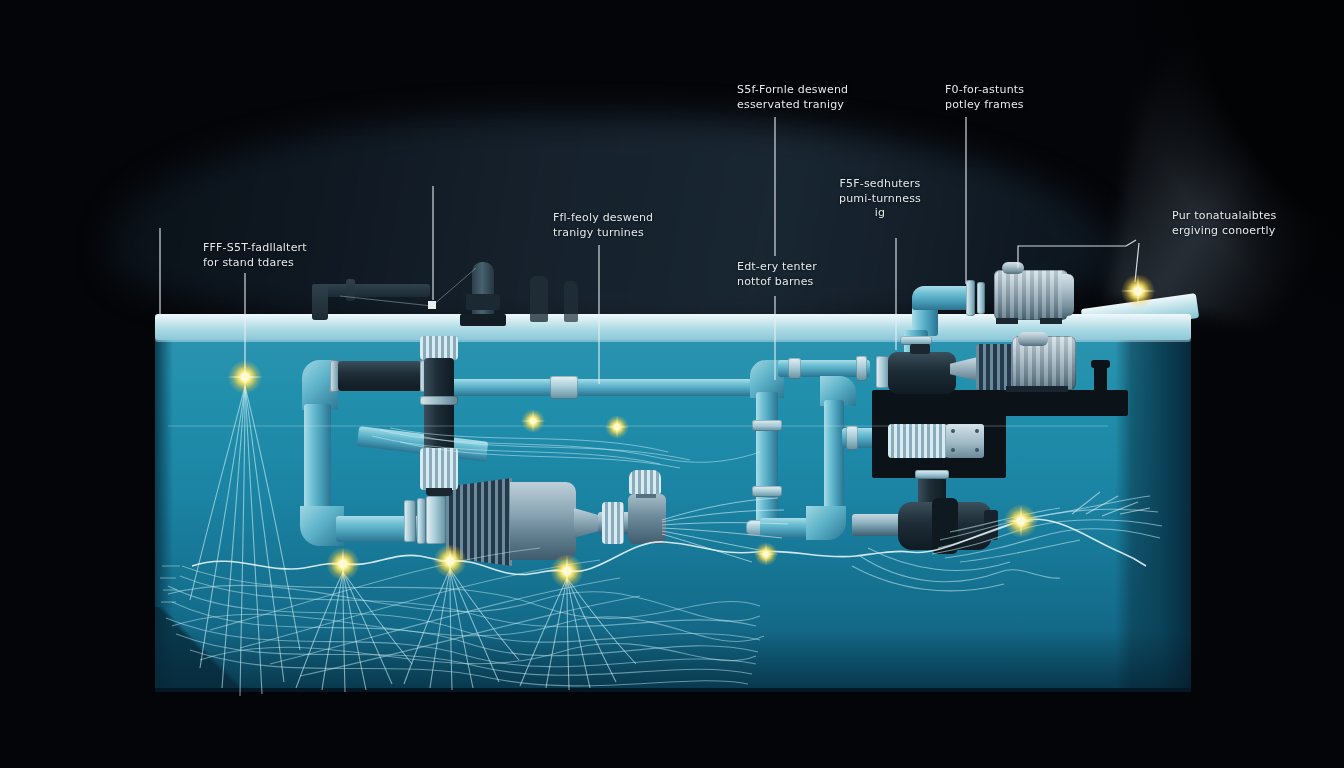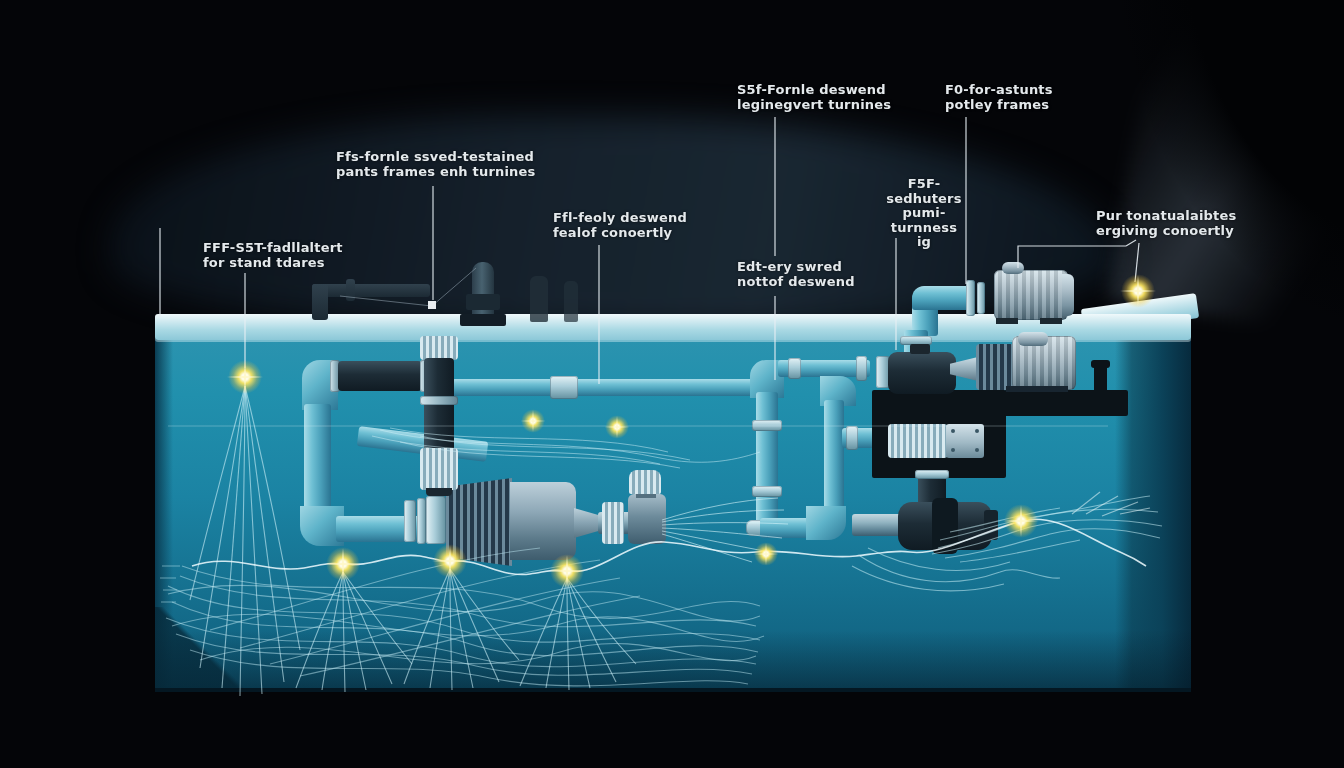--- a/index.html
+++ b/index.html
@@ -65,22 +65,22 @@
   .glow{position:absolute;width:34px;height:34px;margin:-17px 0 0 -17px;border-radius:50%;
     background:radial-gradient(circle,#fffce6 0 14%,rgba(255,231,96,.92) 27%,rgba(250,205,60,.35) 50%,rgba(250,205,60,0) 70%);}
   .glow::before,.glow::after{content:"";position:absolute;left:50%;top:50%;}
   .glow::before{width:36px;height:2px;transform:translate(-50%,-50%);
     background:linear-gradient(90deg,transparent,rgba(255,248,200,.95),transparent);}
   .glow::after{width:2px;height:32px;transform:translate(-50%,-50%);
     background:linear-gradient(180deg,transparent,rgba(255,248,200,.95),transparent);}
   .glow.s{transform:scale(.7);}
 
   
-  .label{position:absolute;color:#e4e9ec;font-size:13px;line-height:14.5px;letter-spacing:.2px;
-    text-shadow:0 0 3px rgba(0,0,0,.7);font-weight:bold;}
+  .label{position:absolute;color:#e4e9ec;font-size:11px;line-height:14.5px;letter-spacing:.2px;
+    text-shadow:0 0 3px rgba(0,0,0,.7);}
   .label span{display:block;}
   .center{text-align:center;}
 
   svg.overlay{position:absolute;left:0;top:0;pointer-events:none;}
 </style>
 </head>
 <body>
 
 <div class="scene">
 
@@ -306,43 +306,39 @@
   <div class="glow" style="left:450px;top:561px"></div>
   <div class="glow" style="left:567px;top:571px"></div>
   <div class="glow s" style="left:766px;top:554px"></div>
   <div class="glow" style="left:1021px;top:521px"></div>
   <div class="glow" style="left:1138px;top:291px"></div>
 
   <div class="label" style="left:203px;top:241px">
     <span>FFF-S5T-fadllaltert</span>
     <span>for stand tdares</span>
   </div>
-  <div class="label" style="left:336px;top:150px">
-    <span>Ffs-fornle ssved-testained</span>
-    <span>pants frames enh turnines</span>
-  </div>
   <div class="label" style="left:553px;top:211px">
     <span>Ffl-feoly deswend</span>
-    <span>fealof conoertly</span>
+    <span>tranigy turnines</span>
   </div>
   <div class="label" style="left:737px;top:83px">
     <span>S5f-Fornle deswend</span>
-    <span>leginegvert turnines</span>
+    <span>esservated tranigy</span>
   </div>
   <div class="label" style="left:737px;top:260px">
-    <span>Edt-ery swred</span>
-    <span>nottof deswend</span>
-  </div>
-  <div class="label center" style="left:876px;top:177px;width:96px">
+    <span>Edt-ery tenter</span>
+    <span>nottof barnes</span>
+  </div>
+  <div class="label center" style="left:832px;top:177px;width:96px">
     <span>F5F-sedhuters</span>
     <span>pumi-turnness</span>
     <span>ig</span>
   </div>
   <div class="label" style="left:945px;top:83px">
     <span>F0-for-astunts</span>
     <span>potley frames</span>
   </div>
-  <div class="label" style="left:1096px;top:209px">
+  <div class="label" style="left:1172px;top:209px">
     <span>Pur tonatualaibtes</span>
     <span>ergiving conoertly</span>
   </div>
 
 </div>
 
 </body></html>

